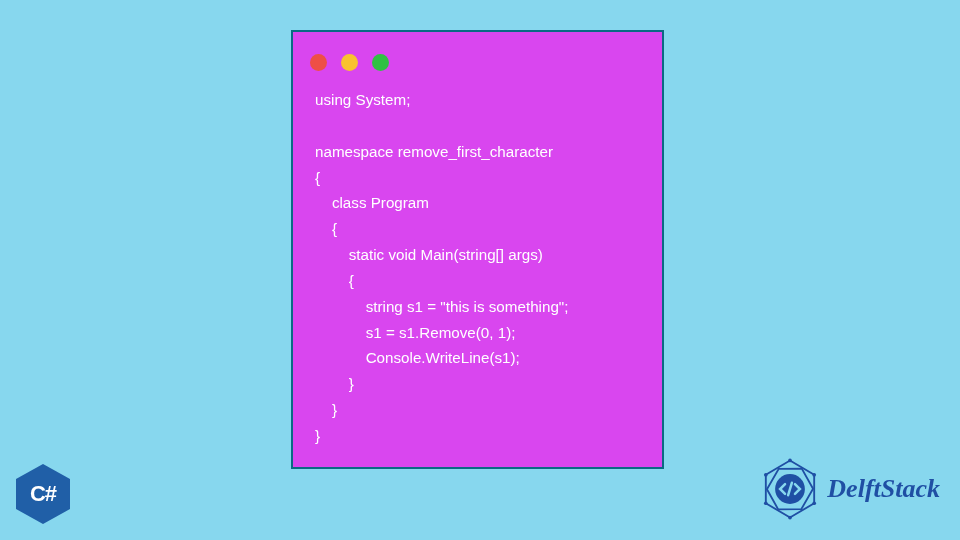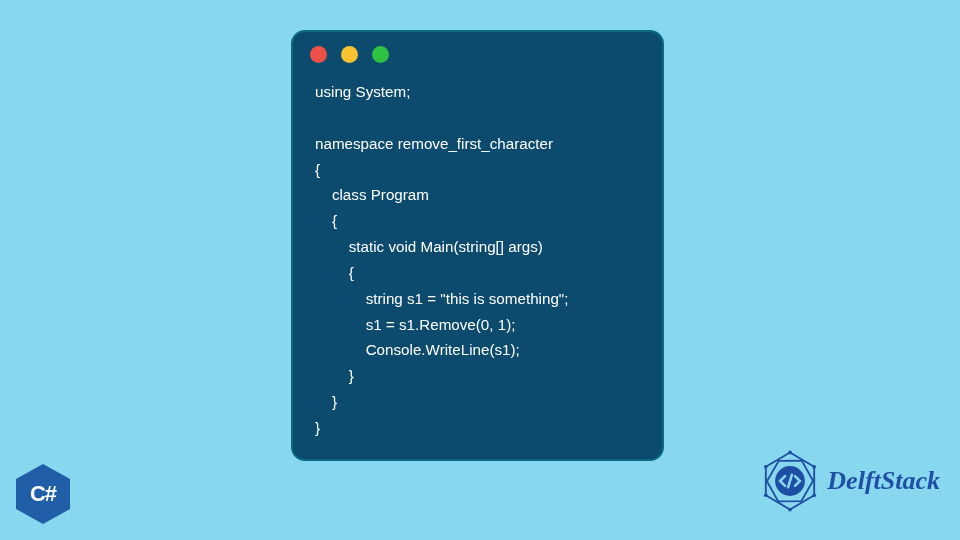--- a/index.html
+++ b/index.html
@@ -8,24 +8,24 @@
     background: #87d7ee;
     font-family: -apple-system, BlinkMacSystemFont, "Segoe UI", Arial, sans-serif;
     position: relative;
   }
 
   .code-window {
     position: absolute;
     left: 291px;
     top: 30px;
     width: 373px;
-    background: #0c4a6e;
+    background: #d946ef;
     border: 2px solid #0a6a84;
-    border-radius: 14px;
-    padding: 14px 16px 18px 22px;
+    border-radius: 0;
+    padding: 22px 16px 18px 22px;
   }
 
   .traffic-lights {
     display: flex;
     gap: 14px;
     margin-bottom: 16px;
     margin-left: -5px;
   }
   .traffic-lights .dot {
     width: 17px;
@@ -64,21 +64,21 @@
   .hex-text {
     color: #fff;
     font-weight: 700;
     font-size: 22px;
     letter-spacing: -1px;
   }
 
   .delftstack {
     position: absolute;
     right: 20px;
-    bottom: 28px;
+    bottom: 20px;
     display: flex;
     align-items: center;
     gap: 6px;
   }
   .ds-icon {
     width: 62px;
     height: 62px;
     position: relative;
   }
   .ds-text {

